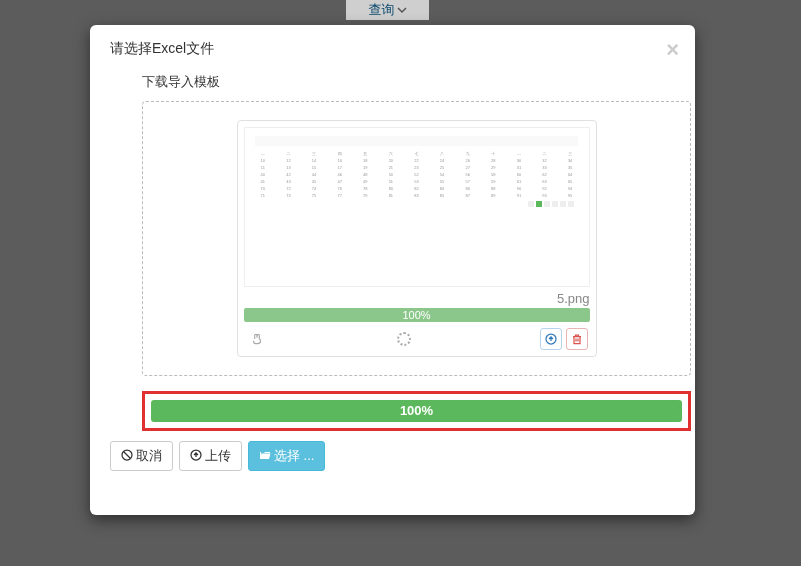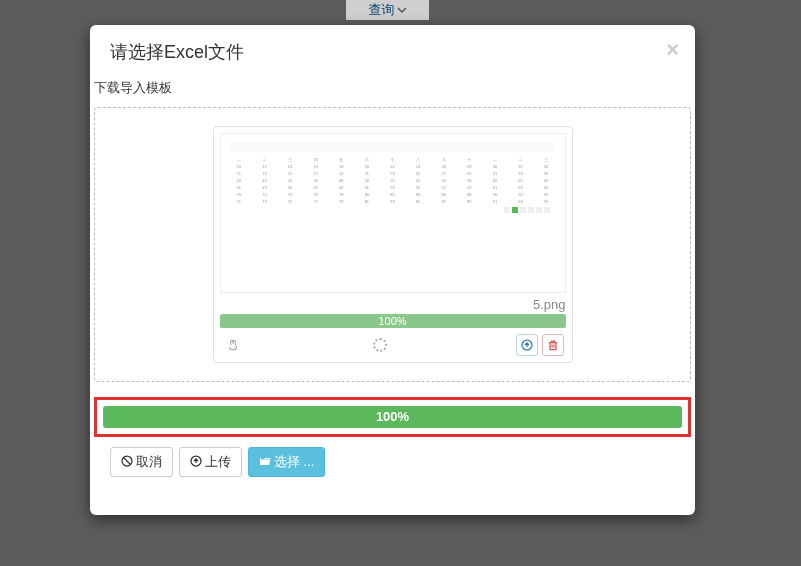--- a/index.html
+++ b/index.html
@@ -34,35 +34,36 @@
   height: 490px;
   background: #fff;
   border-radius: 6px;
   box-shadow: 0 5px 15px rgba(0,0,0,.5);
 }
 .modal-header {
   padding: 15px 20px;
   position: relative;
 }
 .modal-title {
-  font-size: 18px;
+  font-size: 14px;
   font-weight: 400;
   color: #333;
 }
 .close-x {
   position: absolute;
   right: 16px;
   top: 12px;
   font-size: 22px;
   color: #ccc;
   cursor: pointer;
   font-weight: bold;
 }
 .modal-body {
   padding: 0 4px;
+  margin-left: 48px;
 }
 .download-link {
   font-size: 13px;
   color: #333;
   margin-bottom: 10px;
   display: inline-block;
 }
 .dropzone {
   border: 1px dashed #bbb;
   border-radius: 4px;

